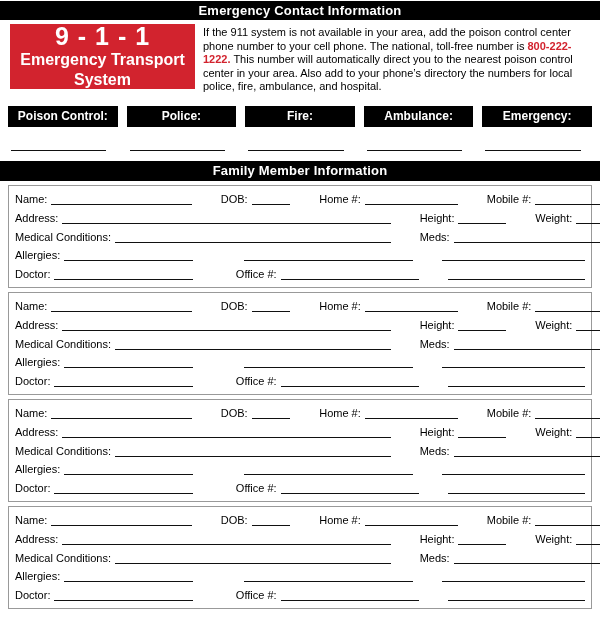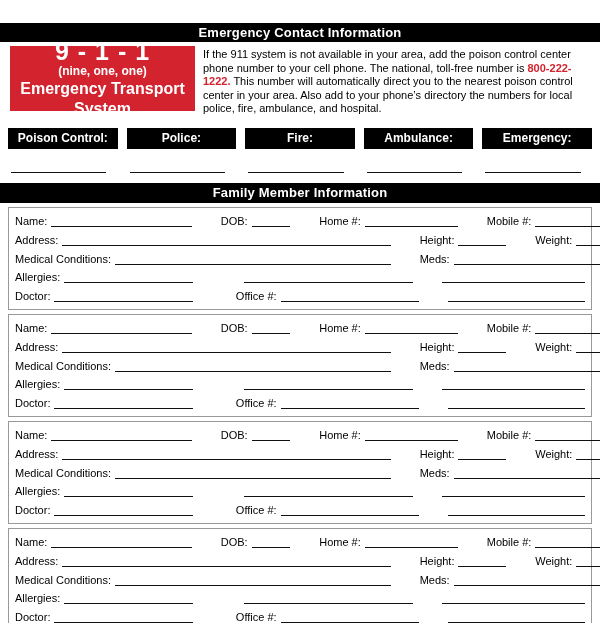--- a/index.html
+++ b/index.html
@@ -16,21 +16,21 @@
     color:#000;
   }
   .page{position:relative;width:600px;height:623px;background:#fff;}
 
   
   .bar{
     background:var(--bar);color:#fff;
     font-weight:bold;font-size:13px;line-height:19px;
     text-align:center;letter-spacing:.2px;
   }
-  .bar.top{margin-top:23px;height:19px;}
+  .bar.top{margin-top:1px;height:19px;}
   .bar.family{margin-top:10px;height:20px;line-height:20px;}
 
   
   .intro{display:flex;margin-top:4px;height:70px;}
   .red-panel{
     margin-left:10px;width:185px;height:65px;background:var(--red);
     color:#fff;font-weight:bold;text-align:center;
     display:flex;flex-direction:column;justify-content:center;
     flex:0 0 185px;
   }
@@ -97,21 +97,20 @@
 
 <div class="page">
 
   <div class="bar top">
     <span>Emergency Contact Information</span>
   </div>
 
   <div class="intro">
     <div class="red-panel">
       <div class="big">9 - 1 - 1</div>
-      <div class="words">(nine, one, one)</div>
       <div class="caption">Emergency Transport System</div>
     </div>
     <div class="info-text"><span>If the 911 system is not available in your area, add the poison control center phone number to your cell phone. The national, toll-free number is </span><span class="phone">800-222-1222.</span><span> This number will automatically direct you to the nearest poison control center in your area. Also add to your phone’s directory the numbers for local police, fire, ambulance, and hospital.</span></div>
   </div>
 
   <div class="contact-row">
     <div class="cbox">Poison Control:</div>
     <div class="cbox">Police:</div>
     <div class="cbox">Fire:</div>
     <div class="cbox">Ambulance:</div>

